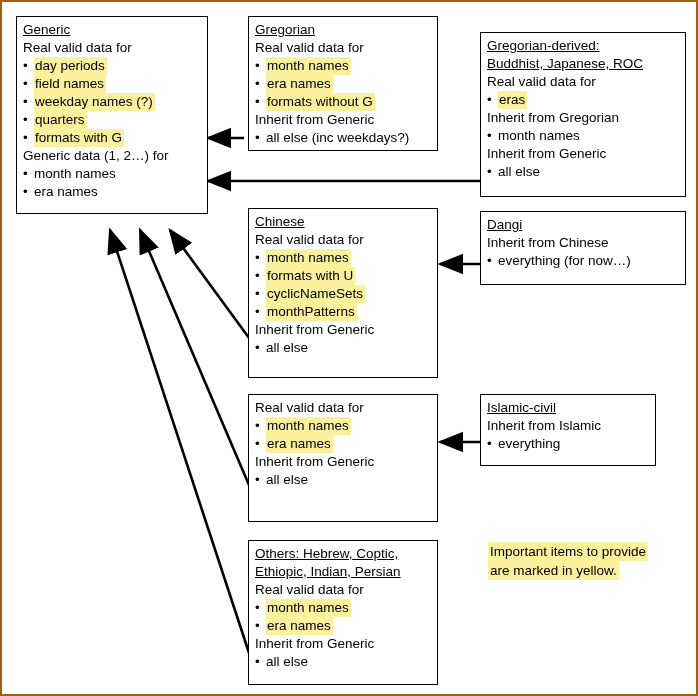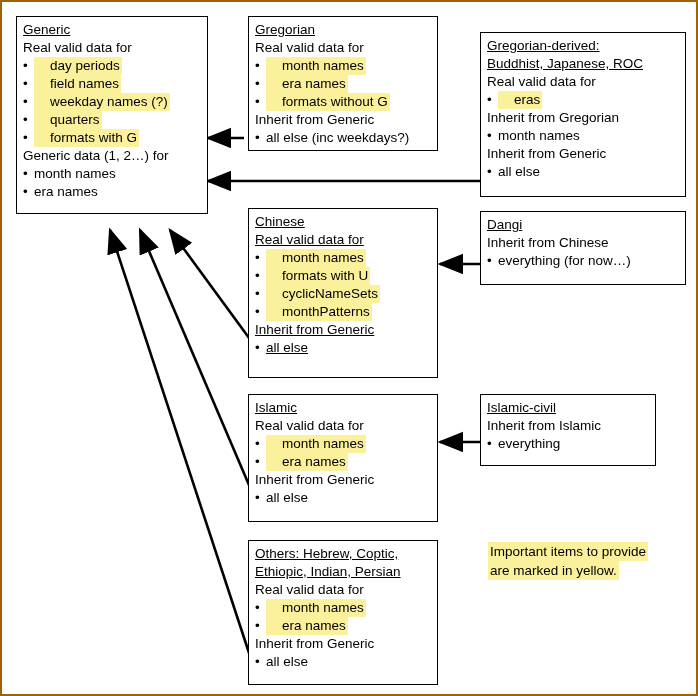--- a/index.html
+++ b/index.html
@@ -30,21 +30,21 @@
   .title {
     text-decoration: underline;
     white-space: nowrap;
   }
   .plain {
     white-space: nowrap;
   }
   .hl {
     background: #fbf09b;
     display: inline-block;
-    padding: 0 2px 0 16px;
+    padding: 0 2px 0 1px;
   }
   .bullets {
     margin: 0;
     padding: 0;
     list-style: none;
   }
   .bullets li {
     white-space: nowrap;
   }
   .bullets li::before {
@@ -142,21 +142,21 @@
     <div class="plain">Inherit from Gregorian</div>
     <ul class="bullets">
       <li><span>month names</span></li>
     </ul>
     <div class="plain">Inherit from Generic</div>
     <ul class="bullets">
       <li><span>all else</span></li>
     </ul>
   </div>
 
-  <div class="box" style="left:246px; top:206px; width:190px; height:170px;text-decoration:underline;">
+  <div class="box" style="left:246px; top:206px; width:190px; height:170px;">
     <div class="title">Chinese</div>
     <div class="plain">Real valid data for</div>
     <ul class="bullets">
       <li><span class="hl">month names</span></li>
       <li><span class="hl">formats with U</span></li>
       <li><span class="hl">cyclicNameSets</span></li>
       <li><span class="hl">monthPatterns</span></li>
     </ul>
     <div class="plain">Inherit from Generic</div>
     <ul class="bullets">
@@ -166,21 +166,20 @@
 
   <div class="box" style="left:478px; top:209px; width:206px; height:74px;">
     <div class="title">Dangi</div>
     <div class="plain">Inherit from Chinese</div>
     <ul class="bullets">
       <li><span>everything (for now…)</span></li>
     </ul>
   </div>
 
   <div class="box" style="left:246px; top:392px; width:190px; height:128px;">
-    <div class="title">Islamic</div>
     <div class="plain">Real valid data for</div>
     <ul class="bullets">
       <li><span class="hl">month names</span></li>
       <li><span class="hl">era names</span></li>
     </ul>
     <div class="plain">Inherit from Generic</div>
     <ul class="bullets">
       <li><span>all else</span></li>
     </ul>
   </div>

